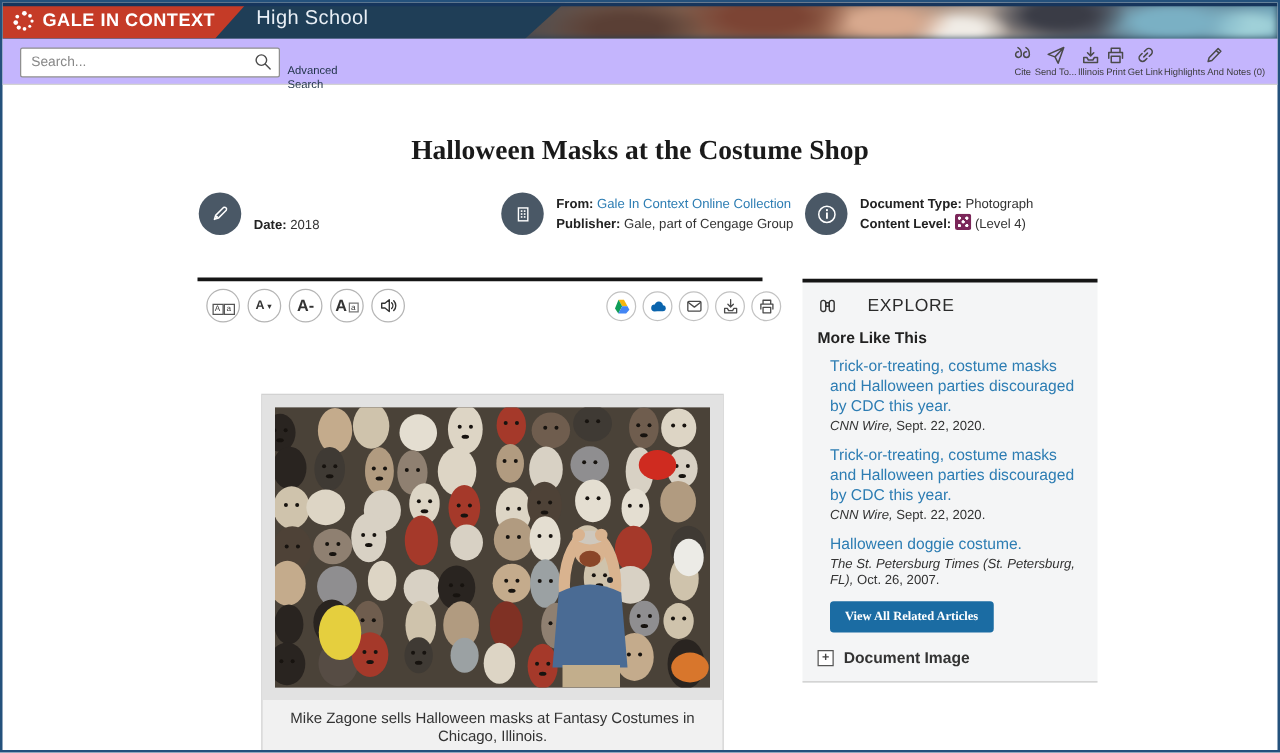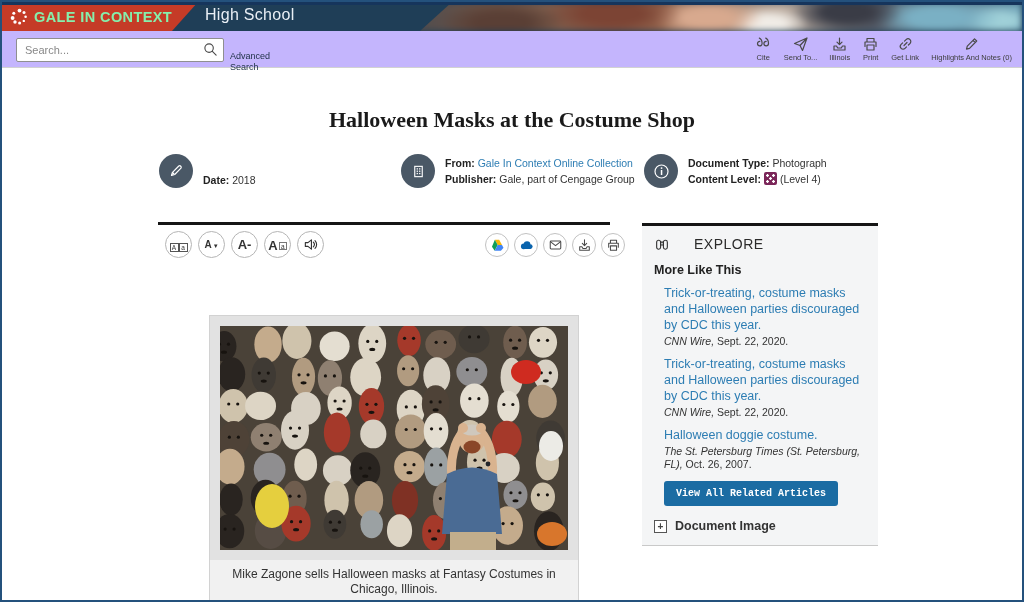--- a/index.html
+++ b/index.html
@@ -23,30 +23,30 @@
       radial-gradient(90px 30px at 935px 55%, #7ab0c4 30%, transparent 70%),
       radial-gradient(60px 22px at 995px 65%, #9fd0d8 30%, transparent 70%),
       linear-gradient(90deg, #1f3e57 300px, #6b5448 480px, #9a6b52 660px, #b7a79a 780px, #5d6470 870px, #6fa3b8 100%);
   }
   .hdr-topline { position:absolute; left:0; top:0; width:100%; height:3px; background:#16355c; }
   .hdr-navy { position:absolute; left:0; top:0; height:100%; width:450px; background:#1f3e57;
     clip-path:polygon(0 0, 450px 0, 418px 100%, 0 100%); }
   .hdr-red { position:absolute; left:0; top:0; height:100%; width:200px; background:#c53b27;
     clip-path:polygon(0 0, 196px 0, 170px 100%, 0 100%);
     display:flex; align-items:center; padding-left:8px; }
-  .brand { color:#86efac; font-size:14.5px; font-weight:bold; letter-spacing:.4px; margin-left:6px; white-space:nowrap; }
+  .brand { color:#ffffff; font-size:14.5px; font-weight:bold; letter-spacing:.4px; margin-left:6px; white-space:nowrap; }
   .product { position:absolute; left:203px; top:4px; color:#e9eff6; font-size:16px; font-weight:300; letter-spacing:.3px; }
   
   .toolbar { position:absolute; left:0; top:29px; width:100%; height:37px; background:#c4b5fd; border-bottom:1px solid #d2d2d2; }
   .search-wrap { position:absolute; left:14px; top:7px; width:208px; height:24px; }
   .search-wrap input { width:100%; height:100%; border:1px solid #8f8f8f; border-radius:2px; padding:0 26px 0 8px; font-size:11px; color:#333; font-family:inherit; }
   .search-wrap input::placeholder { color:#888; }
   .search-ico { position:absolute; right:6px; top:4px; }
   .adv { position:absolute; left:228px; top:20px; font-size:9px; line-height:11px; color:#1c2f44; width:46px; text-decoration:none; cursor:pointer; }
-  .actions { position:absolute; right:10px; top:5px; display:flex; gap:12px; }
+  .actions { position:absolute; right:10px; top:5px; display:flex; gap:1px; }
   .action { display:flex; flex-direction:column; align-items:center; gap:1px; cursor:pointer; }
   .action .lab { font-size:7.5px; color:#3c3c3c; white-space:nowrap; }
   .oicon { stroke:#4a4a4a; fill:none; stroke-width:1.2; stroke-linejoin:round; stroke-linecap:round; }
   
   .doc-title { position:absolute; left:0; top:105px; width:100%; text-align:center;
     font-family:"Liberation Serif", serif; font-size:22px; font-weight:600; color:#1a1a1a; }
   .meta { position:absolute; top:152px; display:flex; align-items:flex-start; gap:10px; }
   .m1 { left:157px;align-items:flex-end; } .m2 { left:399px; } .m3 { left:642px; }
   .mcirc { width:34px; height:34px; border-radius:50%; background:#4a5866; flex:0 0 auto;
     display:flex; align-items:center; justify-content:center; }
@@ -82,21 +82,21 @@
   .credit { font-size:10.5px; font-style:italic; font-weight:bold; color:#3c3c3c; margin-top:3px; }
   
   .explore { position:absolute; left:640px; top:221px; width:236px; background:#f4f5f6;
     border-top:3px solid #151515; border-bottom:1px solid #c9c9c9; padding:10px 12px 12px; }
   .exp-head { display:flex; align-items:center; gap:24px; font-size:14px; letter-spacing:.5px; color:#2b2b2b; font-weight:400; }
   .mlt { font-size:12.5px; font-weight:bold; color:#222; margin-top:11px; }
   .article { margin:8px 0 0 10px; }
   .art-title { display:block; font-size:12.5px; line-height:16px; color:#2d7db3; cursor:pointer; text-decoration:none; }
   .art-cite { font-size:10.5px; color:#333; line-height:13px; margin-top:2px; }
   .btn-viewall { display:inline-block; margin:10px 0 0 10px; background:#1b6ca3; color:#fff;
-    font-size:10px; font-weight:bold; padding:7px 12px; border:none; border-radius:3px; cursor:pointer; font-family:Liberation Mono, monospace; }
+    font-size:10px; font-weight:bold; padding:7px 12px; border:none; border-radius:3px; cursor:pointer; font-family:Liberation Serif, serif; }
   .doc-img-row { display:flex; align-items:center; gap:8px; margin-top:13px; cursor:pointer; }
   .plus-box { width:13px; height:13px; border:1.3px solid #555; font-size:10px; line-height:11px; text-align:center; color:#444; font-weight:bold; background:#fff; }
   .doc-img-lbl { font-size:12.5px; font-weight:bold; color:#333; }
 </style>
 </head>
 <body>
 
 <div class="hdr">
   <div class="hdr-photo"></div>
   <div class="hdr-navy"></div>

